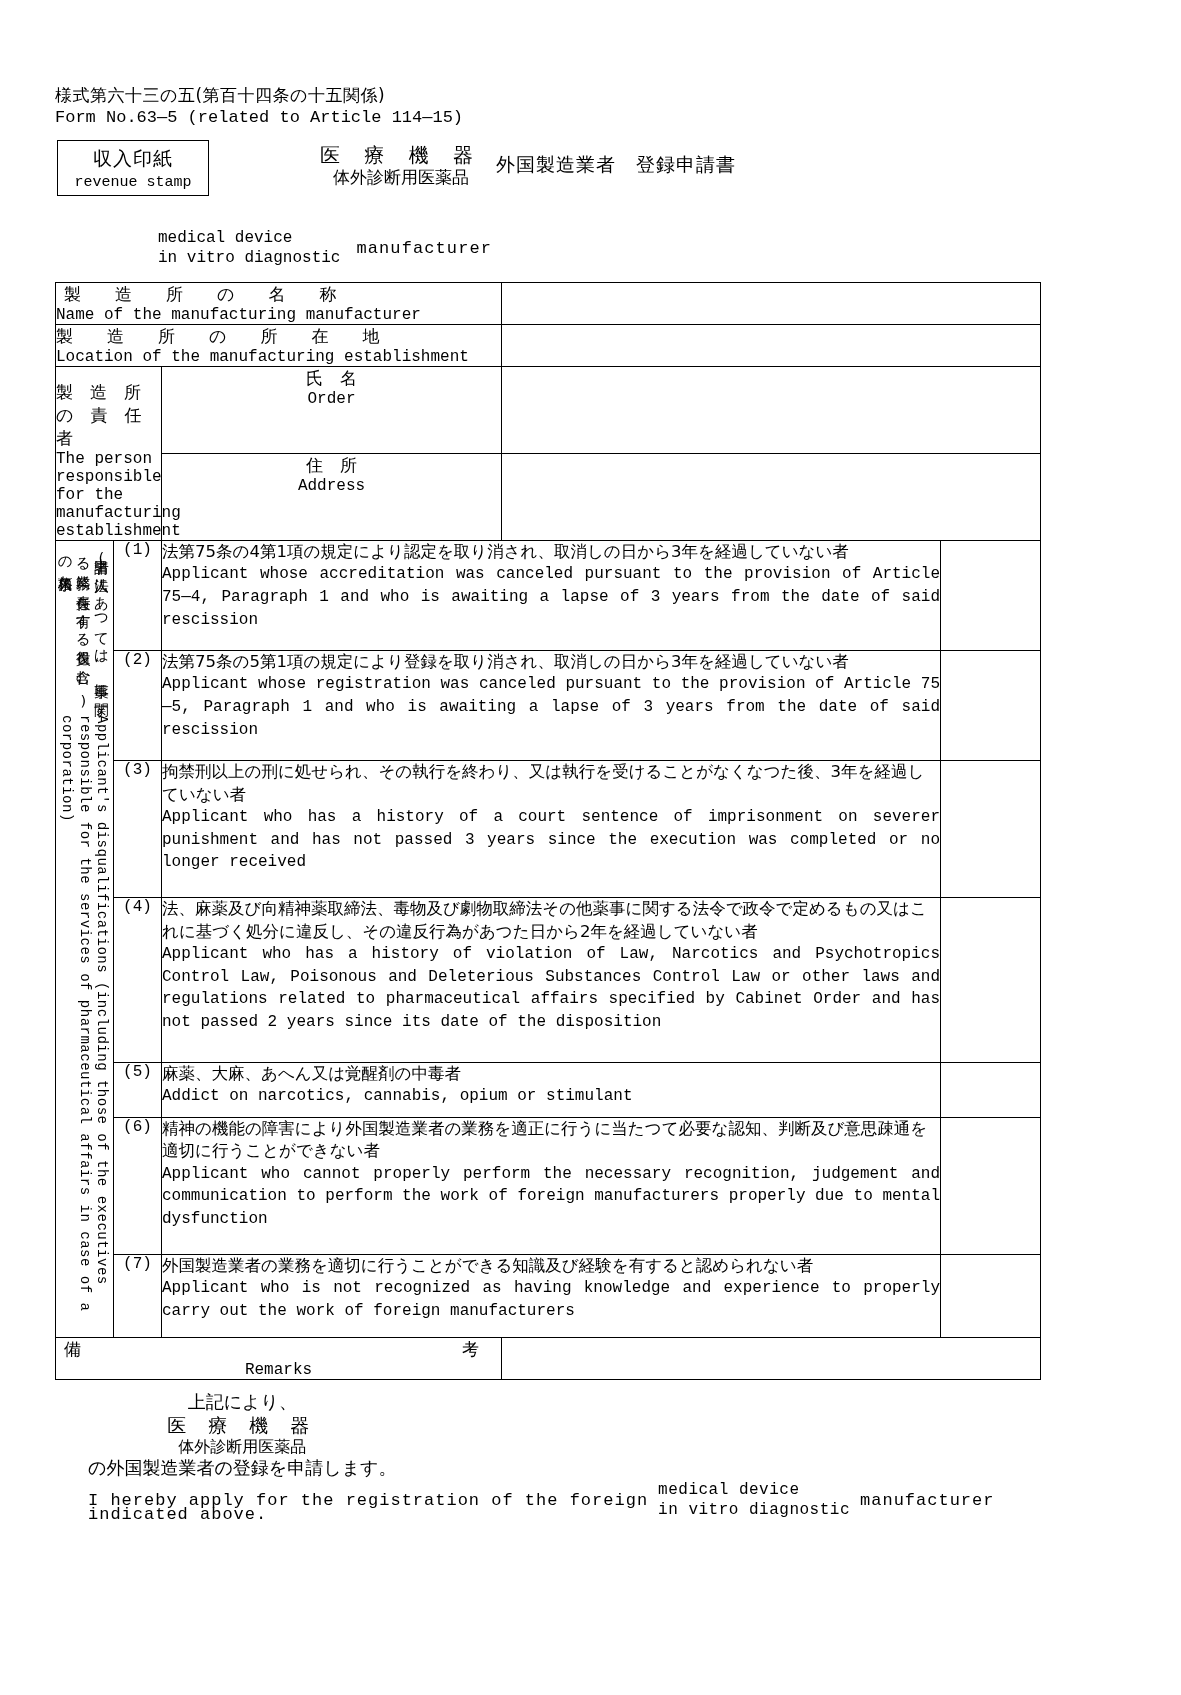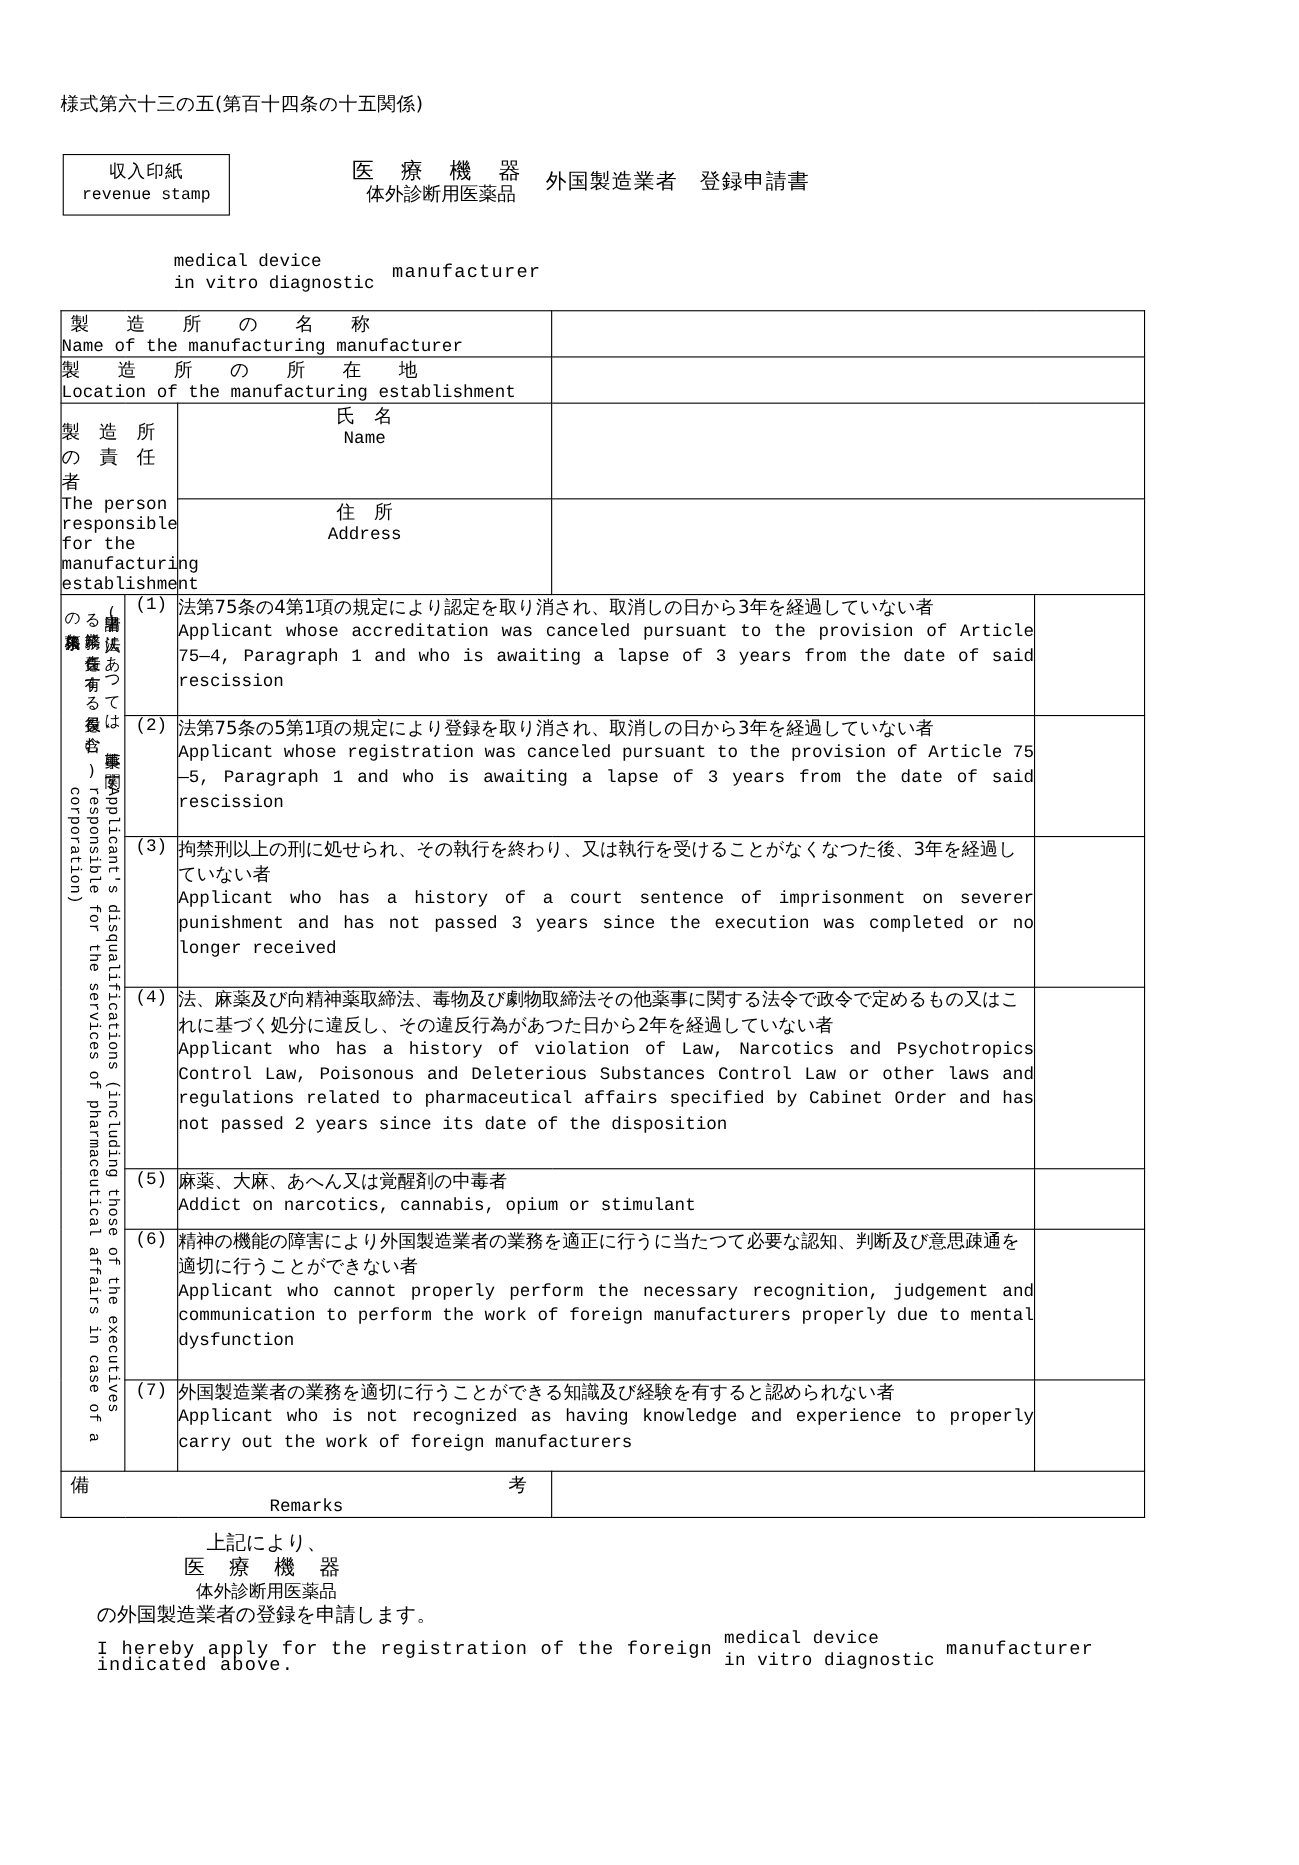--- a/index.html
+++ b/index.html
@@ -43,21 +43,21 @@
     left: 57px;
     top: 140px;
     width: 152px;
     height: 56px;
     border: 1px solid #000;
     text-align: center;
     box-sizing: border-box;
   }
   .stamp-box .l1 {
     font-family: "DejaVu Sans", sans-serif;
-    font-size: 16px;
+    font-size: 19px;
     margin-top: 5px;
     letter-spacing: 1px;
   }
   .stamp-box .l2 {
     font-family: "Liberation Mono", monospace;
     font-size: 15px;
     margin-top: 2px;
   }
 
   .title-row {
@@ -255,20 +255,21 @@
     text-align: center;
   }
 </style>
 </head>
 <body>
 
 <div class="page">
 
   <div class="form-no">
     <div class="jp">様式第六十三の五(第百十四条の十五関係)</div>
+    <div class="mono">Form No.63—5 (related to Article 114—15)</div>
   </div>
 
   <div class="stamp-box">
     <div class="l1">収入印紙</div>
     <div class="l2">revenue stamp</div>
   </div>
 
   <div class="title-row">
     <div class="title-stack">
       <div class="t1">医 療 機 器</div>
@@ -314,21 +315,21 @@
     </tr>
 
     <tr>
       <td colspan="2" rowspan="2" class="cell-pad">
         <div class="lbl-jp" style="margin-top:14px">製　造　所　の　責　任　者</div>
         <div class="lbl-en">The person responsible for the</div>
         <div class="lbl-en">manufacturing establishment</div>
       </td>
       <td class="cell-pad center">
         <div class="lbl-jp">氏　名</div>
-        <div class="lbl-en">Name</div>
+        <div class="lbl-en">Order</div>
       </td>
       <td colspan="2" class="cell-pad"></td>
     </tr>
 
     <tr>
       <td class="cell-pad center">
         <div class="lbl-jp">住　所</div>
         <div class="lbl-en">Address</div>
       </td>
       <td colspan="2" class="cell-pad"></td>

